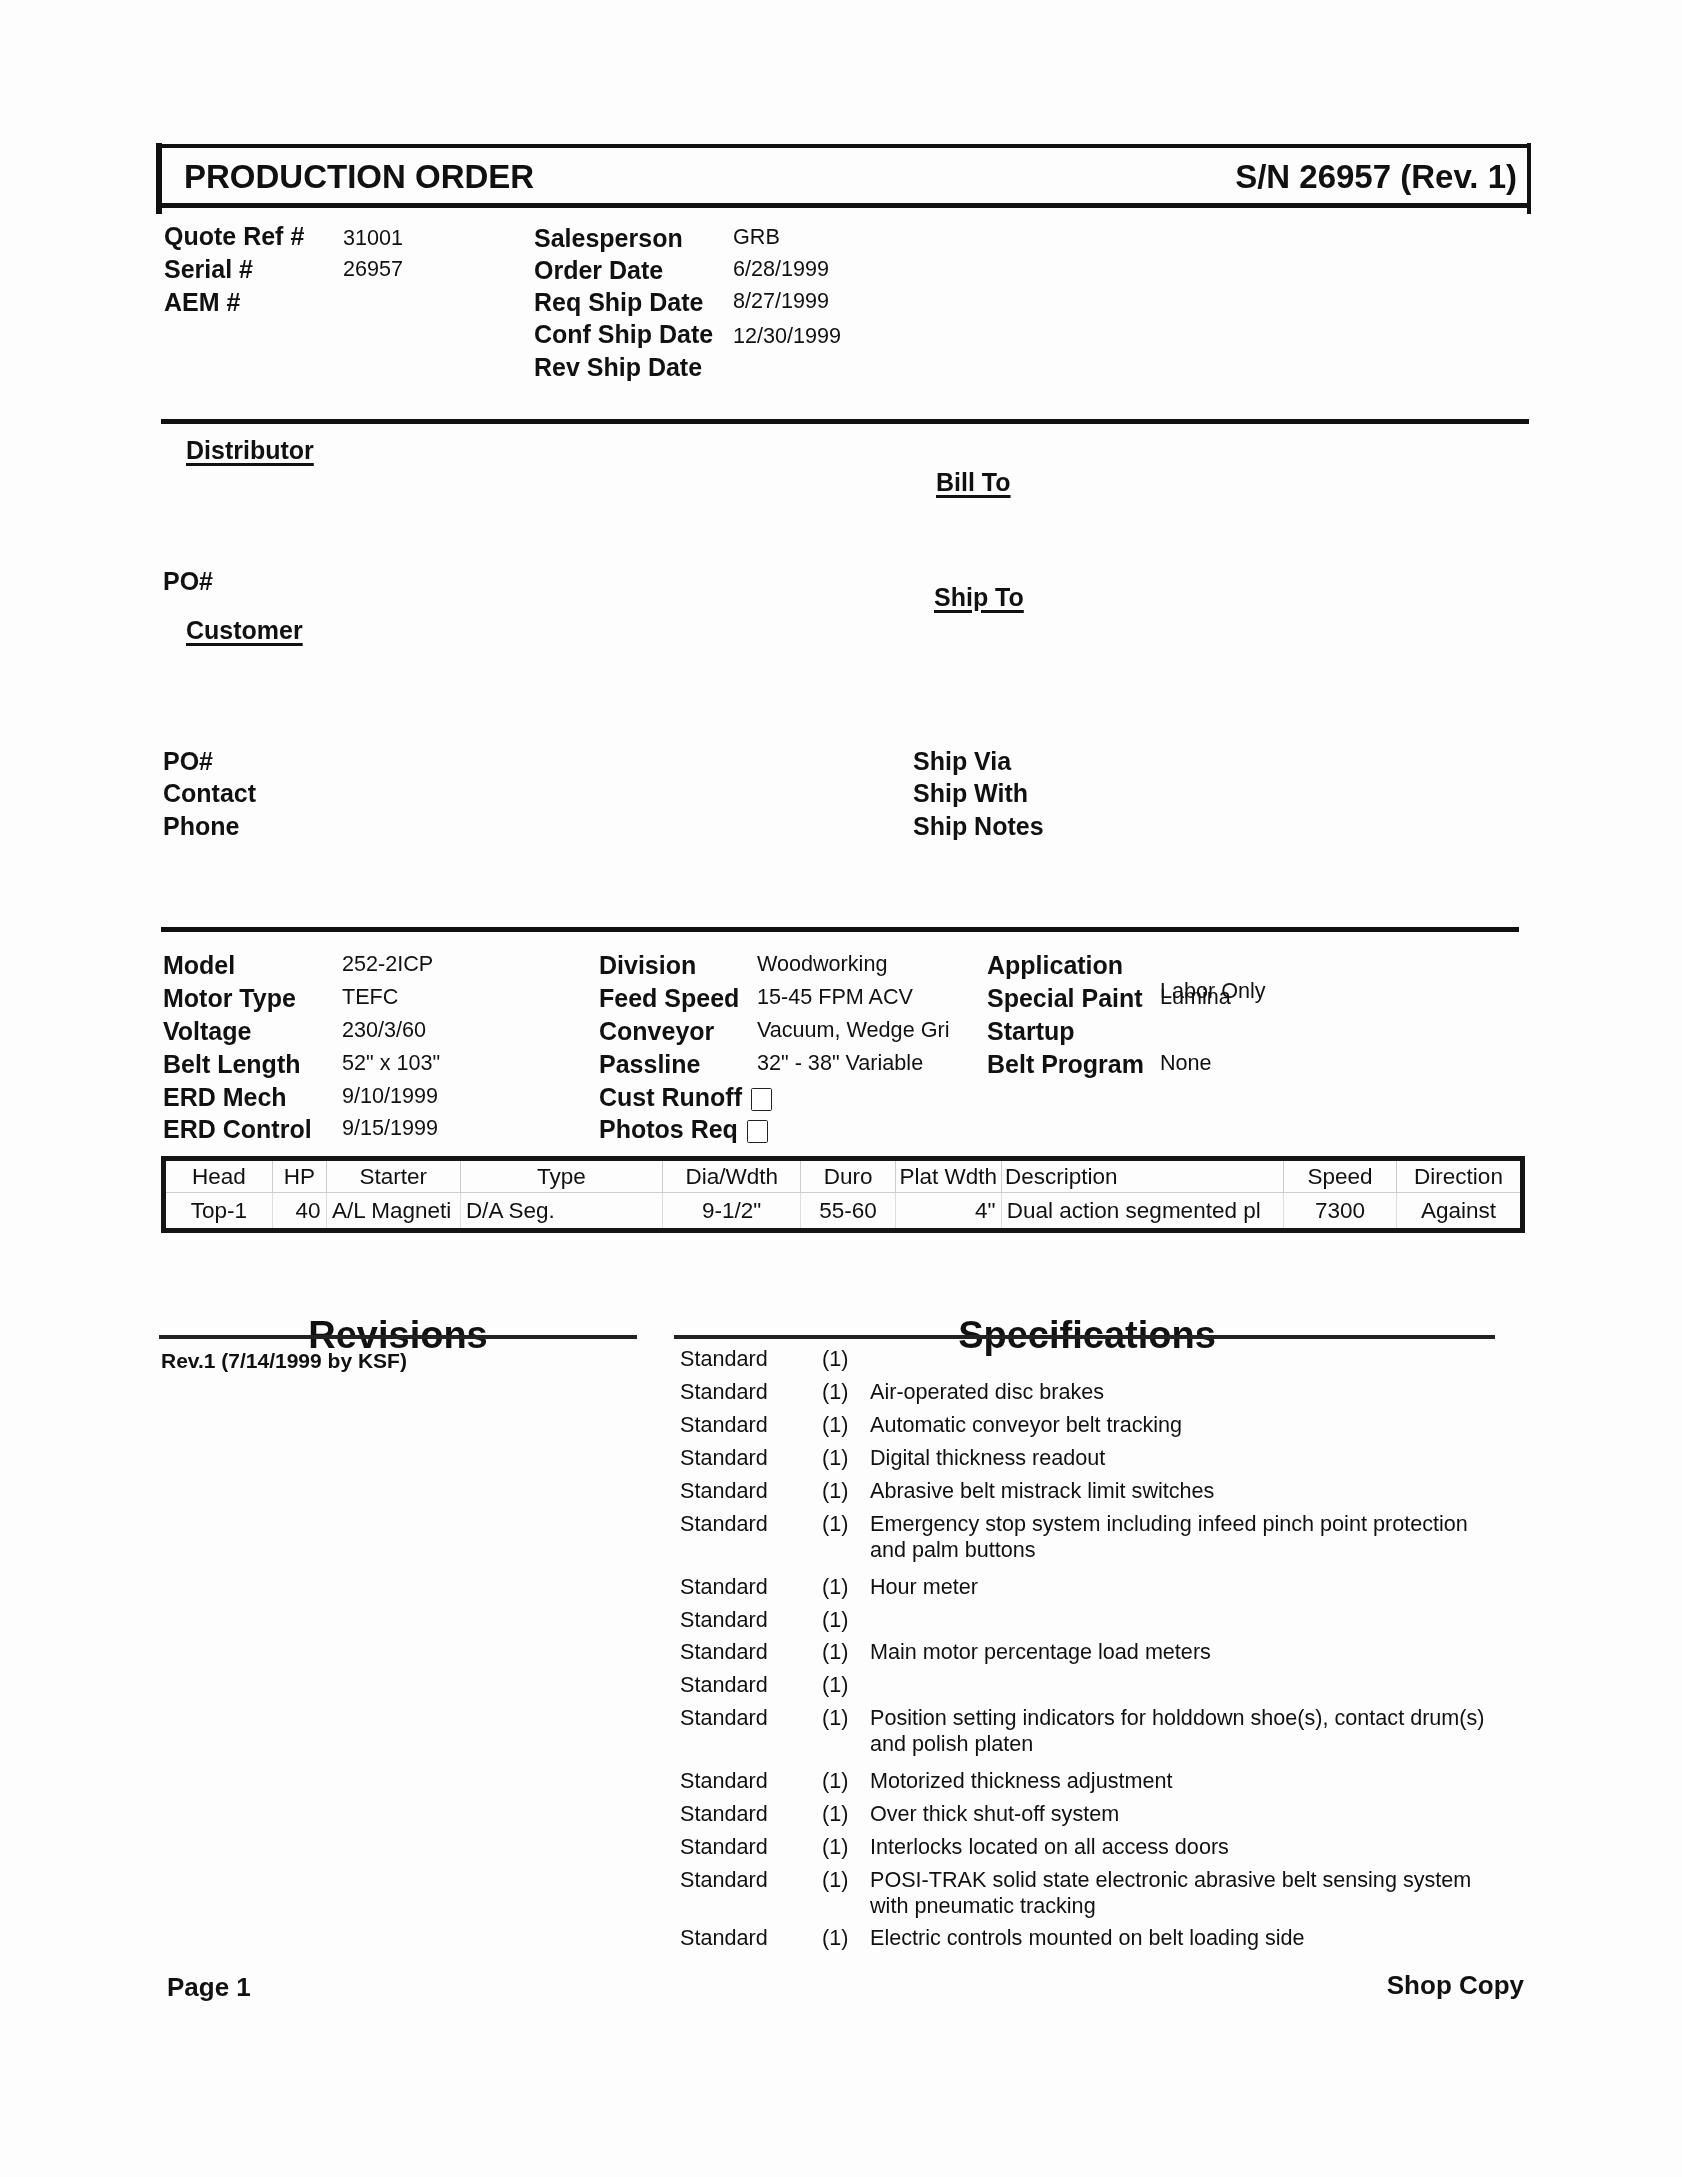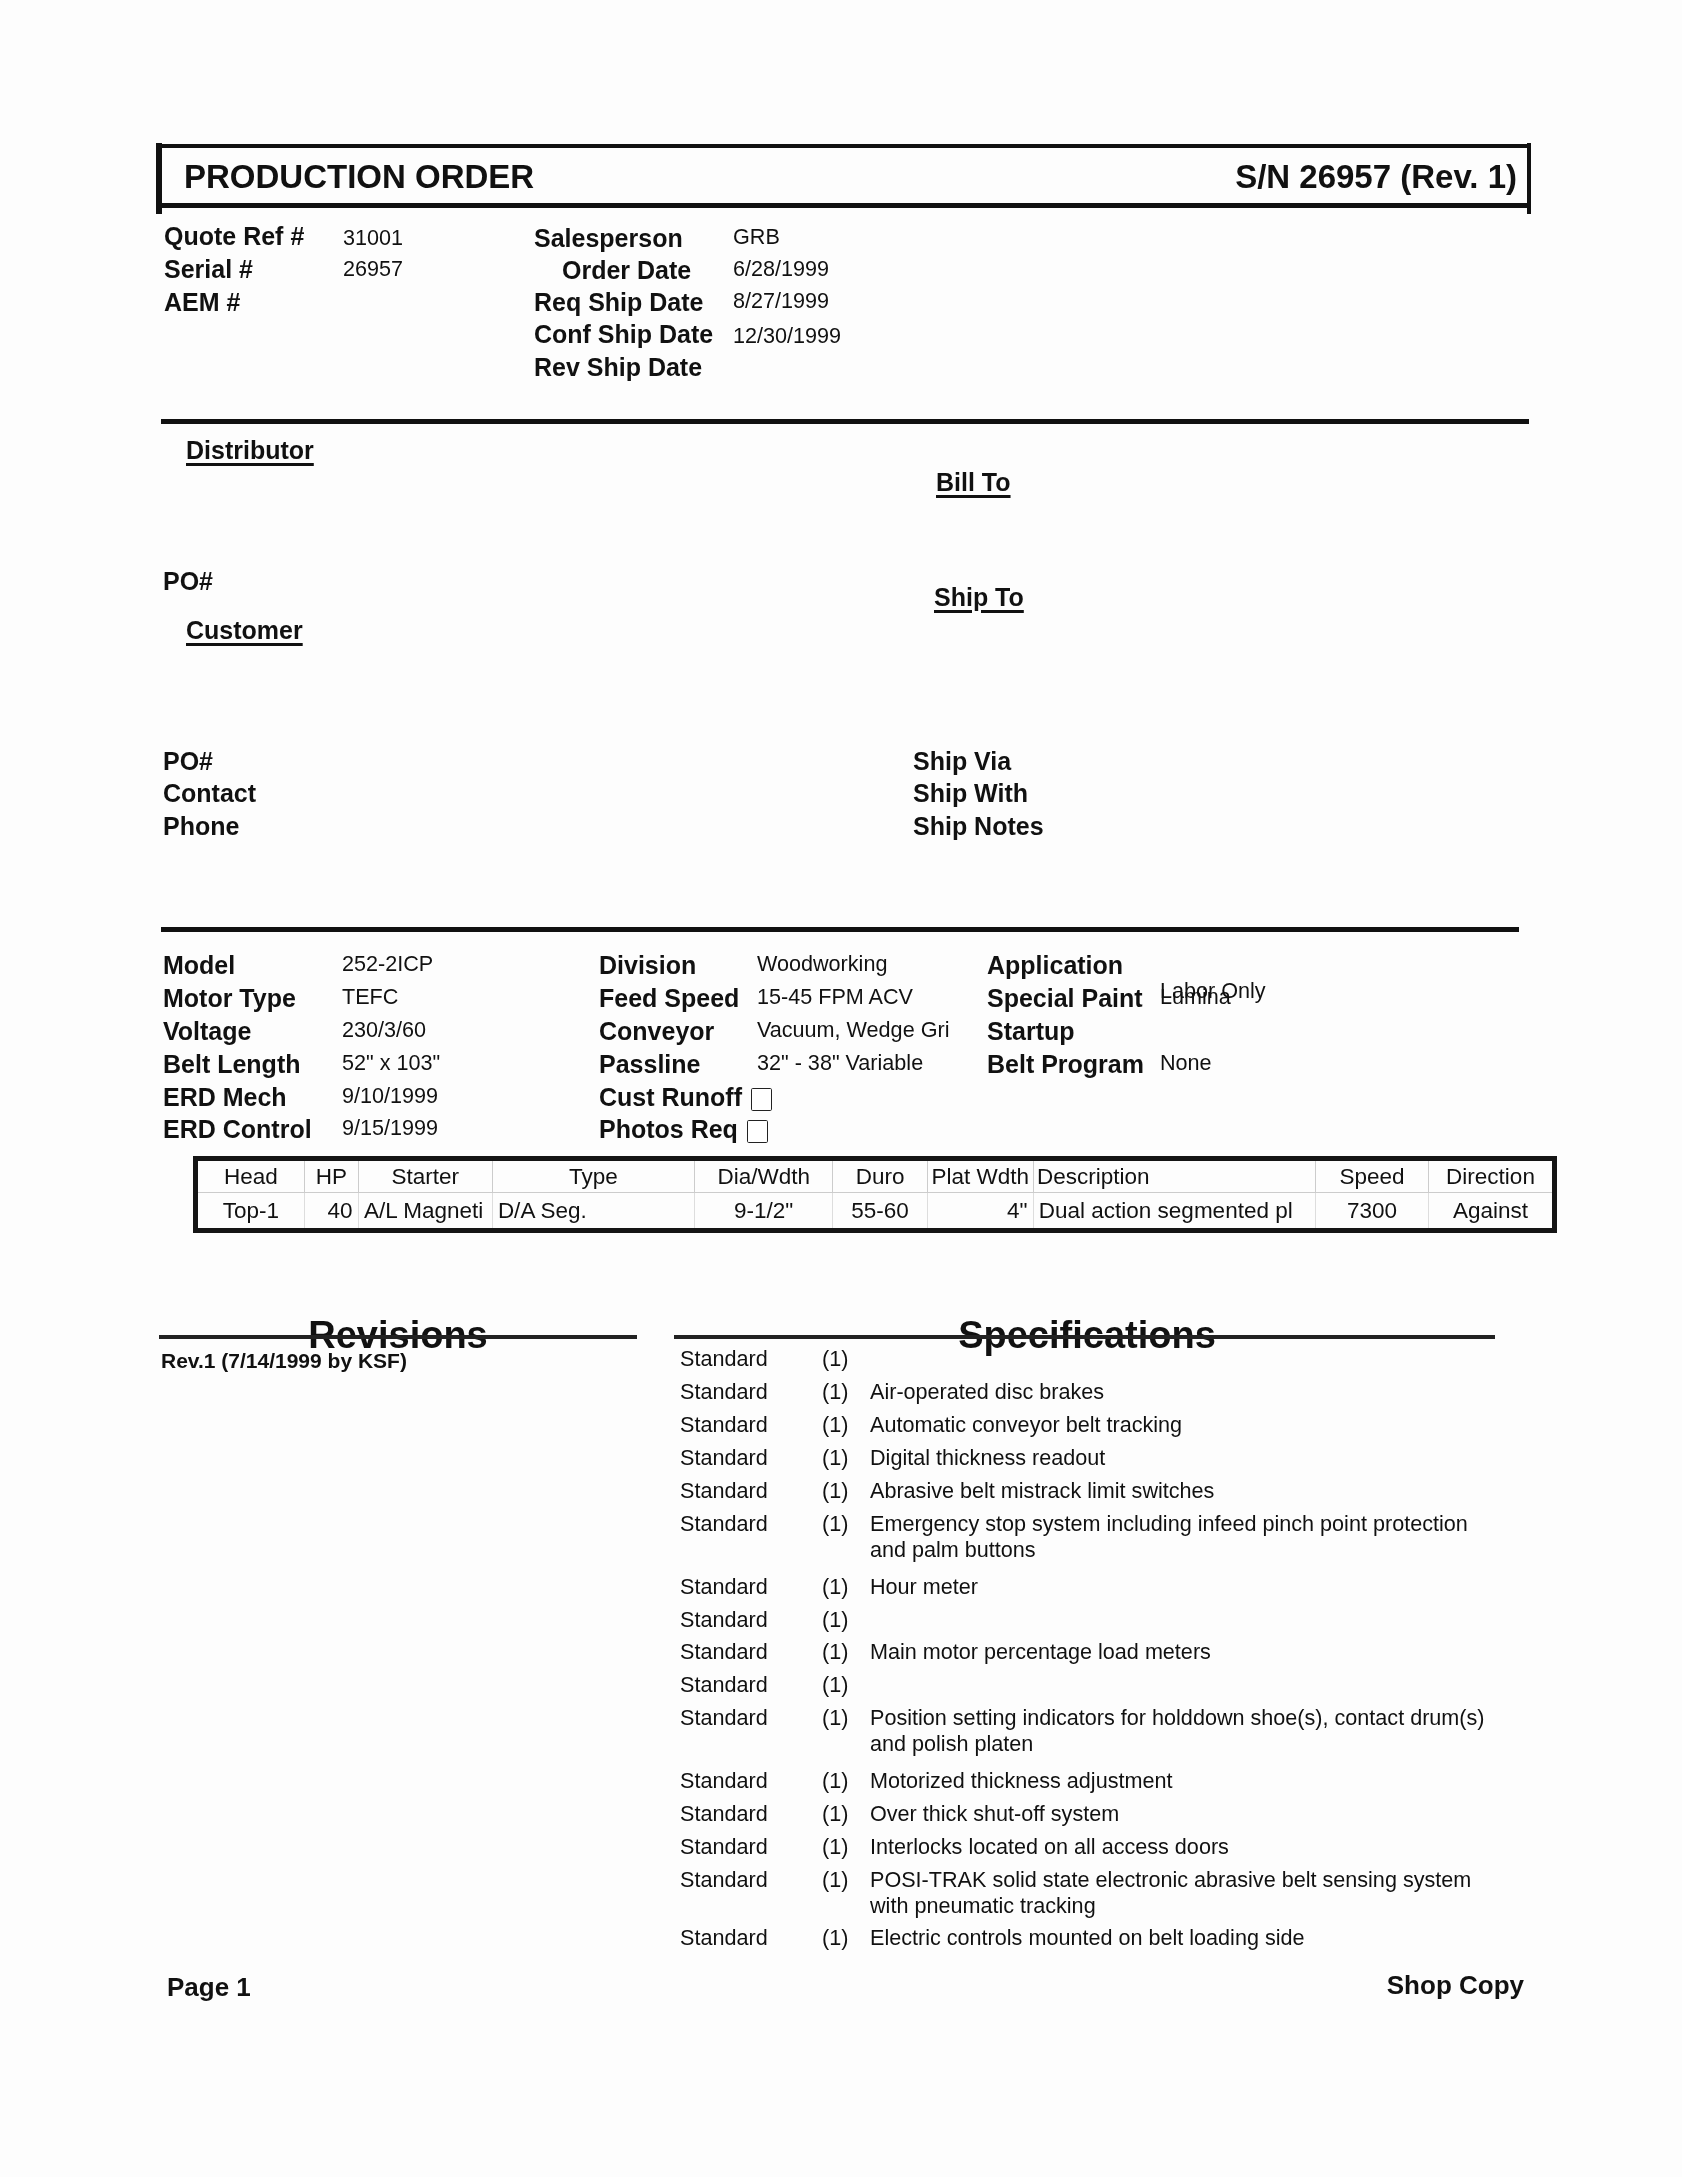--- a/index.html
+++ b/index.html
@@ -17,21 +17,21 @@
     border-top:4.3px solid #111; border-bottom:5.2px solid #111; box-sizing:border-box; }
   #title-bar .lbrk { position:absolute; left:-1.7px; top:-5.2px; width:6px; height:71px; background:#111; }
   #title-bar .rbrk { position:absolute; right:-1.7px; top:-5.2px; width:3.5px; height:71px; background:#111; }
   #title-text { position:absolute; left:26px; top:10.4px; font-size:33px; font-weight:bold; }
   #serial-text { position:absolute; right:12px; top:10.4px; font-size:33px; font-weight:bold; }
 
   .hr-thick { position:absolute; height:5.2px; background:#111; }
 
   
   #heads-table { position:absolute; left:161px; top:1156px; width:1364px; border:5.2px solid #151515;
-    border-collapse:collapse; box-sizing:border-box; font-size:22.5px;margin-left:32px; }
+    border-collapse:collapse; box-sizing:border-box; font-size:22.5px; }
   #heads-table th { font-weight:normal; height:31px; padding:0 3.5px; border-right:0.9px solid #ccc; }
   #heads-table td { height:35px; padding:0 5.2px; border-right:0.9px solid #ddd; }
   #heads-table tr.r1 td { border-top:0.9px solid #ccc; }
   #heads-table tr.r2 td { border-top:1.7px solid #999; }
   #heads-table .c { text-align:center; }
   #heads-table .l { text-align:left; }
   #heads-table .r { text-align:right; }
 
   .checkbox { display:inline-block; width:21px; height:22.5px; border:1.7px solid #222; border-radius:1.7px;
     box-sizing:border-box; vertical-align:middle; margin-left:8.6px; background:#fff; }
@@ -57,21 +57,21 @@
 <div>
   <div class="abs lbl" style="left:164px;top:222px;">Quote Ref #</div>
   <div class="abs val" style="left:343px;top:225px;">31001</div>
   <div class="abs lbl" style="left:164px;top:255px;">Serial #</div>
   <div class="abs val" style="left:343px;top:256px;">26957</div>
   <div class="abs lbl" style="left:164px;top:288px;">AEM #</div>
   <div class="abs val" style="left:343px;top:289px;"></div>
 
   <div class="abs lbl" style="left:534px;top:224px;">Salesperson</div>
   <div class="abs val" style="left:733px;top:224px;">GRB</div>
-  <div class="abs lbl" style="left:562px;top:256px;">Order Date</div>
+  <div class="abs lbl" style="left:534px;top:256px;">Order Date</div>
   <div class="abs val" style="left:733px;top:256px;">6/28/1999</div>
   <div class="abs lbl" style="left:534px;top:288px;">Req Ship Date</div>
   <div class="abs val" style="left:733px;top:288px;">8/27/1999</div>
   <div class="abs lbl" style="left:534px;top:320px;">Conf Ship Date</div>
   <div class="abs val" style="left:733px;top:323px;">12/30/1999</div>
   <div class="abs lbl" style="left:534px;top:353px;">Rev Ship Date</div>
   <div class="abs val" style="left:733px;top:353px;"></div>
 </div>
 
 <div class="hr-thick" style="left:161px;top:419px;width:1368px;"></div>

